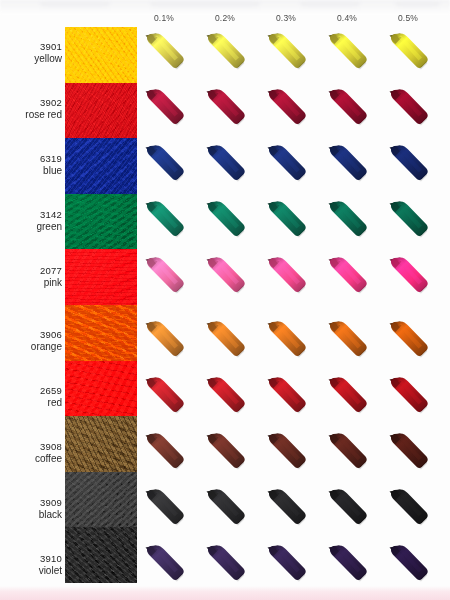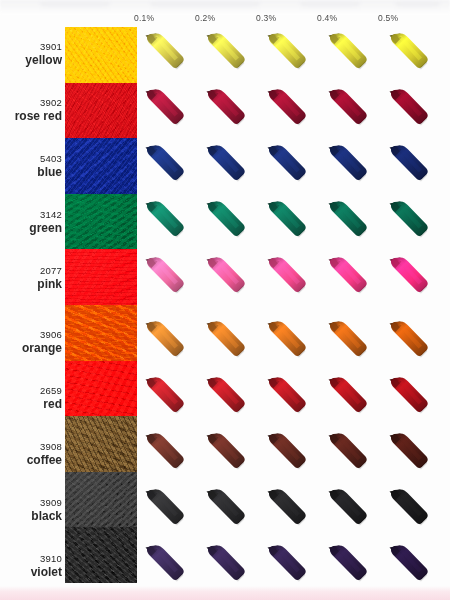--- a/index.html
+++ b/index.html
@@ -19,32 +19,32 @@
   }
   .edge-blur-top .smudge{position:absolute;top:2px;height:4px;border-radius:3px;background:#e2e2e6;opacity:.55;filter:blur(2px);}
   .edge-pink-bottom{
     position:absolute;left:0;bottom:0;width:450px;height:14px;
     background:linear-gradient(180deg,#fdfdfd 0%,#fbe9ee 40%,#f9dde5 100%);
     filter:blur(.7px);
   }
 
   
   .hdr-cell{
-    position:absolute;top:13px;width:60px;
+    position:absolute;top:13px;width:60px;text-align:center;
     font-size:8.5px;color:#4a4a4a;letter-spacing:.2px;
     filter:blur(.25px);
   }
 
   
   .rowlabel{
     position:absolute;left:14px;width:48px;text-align:right;
     line-height:1.28;color:#1d1d1d;
   }
   .rowlabel .code{display:block;font-size:9.5px;font-weight:normal;letter-spacing:.2px;}
-  .rowlabel .nm{display:block;font-size:12px;font-weight:bold;color:#2a2a2a;}
+  .rowlabel .nm{display:block;font-size:10px;font-weight:normal;color:#2a2a2a;}
 
   
   #photostrip{
     position:absolute;left:65px;top:27px;width:72px;height:556px;
     overflow:hidden;border:0;
   }
   .photo{position:relative;width:72px;overflow:hidden;}
   .photo .tex,.photo .tex2,.photo .tex3{position:absolute;inset:-20%;}
 
   
@@ -73,21 +73,21 @@
   <div id="label-col">
       <div class="rowlabel" style="top: 41px;">
         <span class="code">3901</span>
         <span class="nm">yellow</span>
       </div>
       <div class="rowlabel" style="top: 97px;">
         <span class="code">3902</span>
         <span class="nm">rose red</span>
       </div>
       <div class="rowlabel" style="top: 153px;">
-        <span class="code">5403</span>
+        <span class="code">6319</span>
         <span class="nm">blue</span>
       </div>
       <div class="rowlabel" style="top: 209px;">
         <span class="code">3142</span>
         <span class="nm">green</span>
       </div>
       <div class="rowlabel" style="top: 265px;">
         <span class="code">2077</span>
         <span class="nm">pink</span>
       </div>

